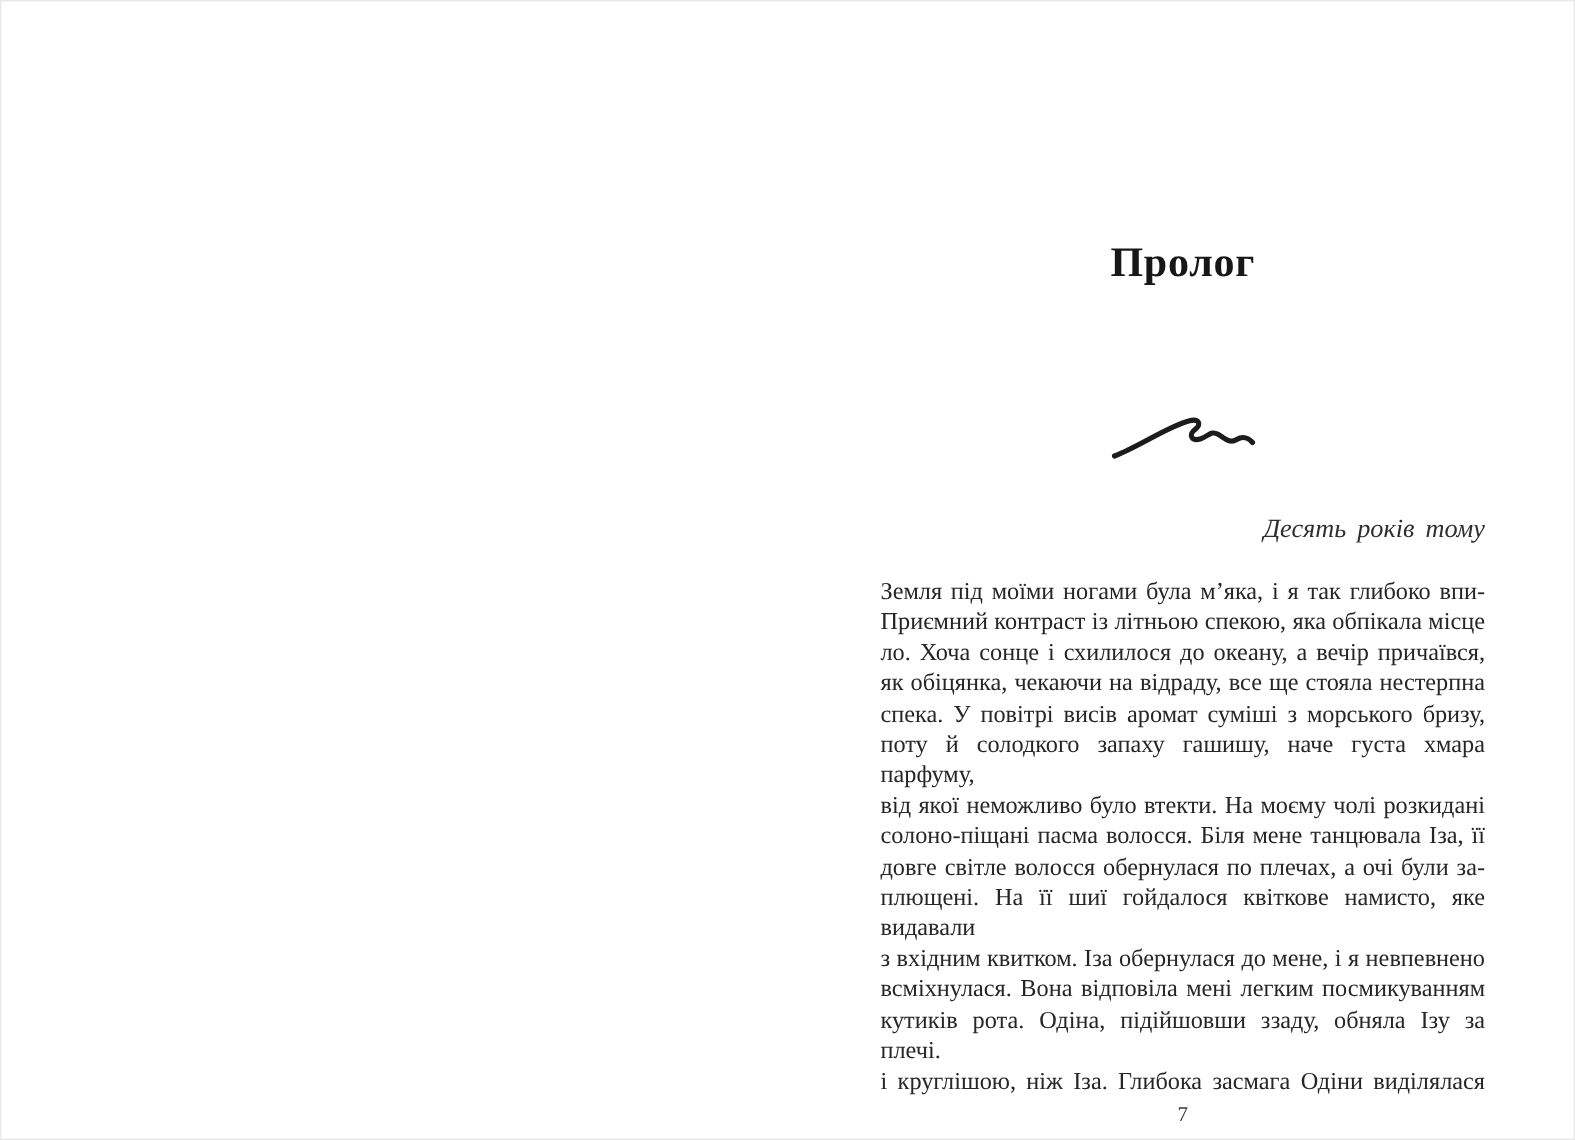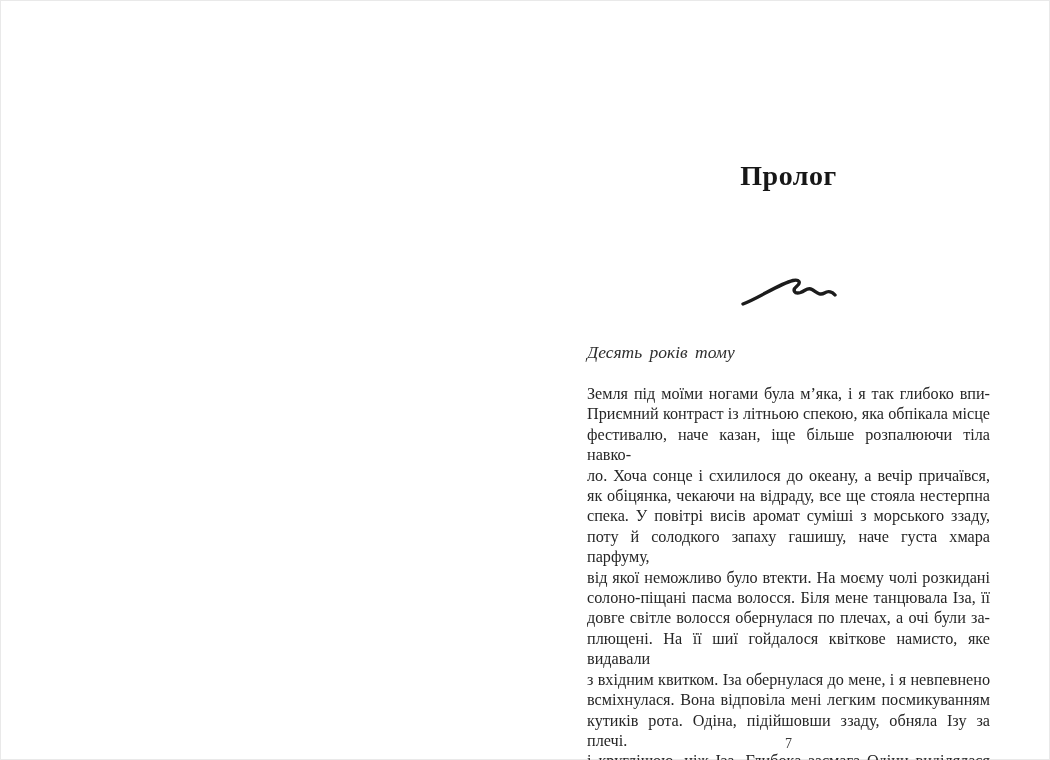--- a/index.html
+++ b/index.html
@@ -35,21 +35,21 @@
   }
   .ornament {
     position: absolute;
     left: 0; top: 228px; width: 403px;
     text-align: center;
   }
   .ornament svg { display: inline-block; }
   .chapter-subtitle {
     position: absolute;
     left: 0; top: 301px; width: 403px;
-    text-align: left;
+    text-align: right;
     font-style: italic;
     font-size: 17.5px;
     line-height: 1.2;
     color: #2e2e2e;
     word-spacing: 3px;
   }
   .body-text {
     position: absolute;
     left: 0; top: 343px; width: 403px;
     font-size: 16.2px;
@@ -87,24 +87,23 @@
                C 77.5 23, 80.5 27, 85.5 24
                C 89.5 21.5, 93.5 23, 96 26" stroke="#1c1c1c" stroke-width="3.4" stroke-linecap="round" stroke-linejoin="round"></path>
     </svg>
   </div>
 
   <div class="chapter-subtitle">Десять років тому</div>
 
   <div class="body-text">
     <div class="body-line">Земля під моїми ногами була м’яка, і я так глибоко впи-</div>
       <div class="body-line">Приємний контраст із літньою спекою, яка обпікала місце</div>
-      <div class="body-line">фестивалю, наче казан, іще більше розпалюючи тіла навко-</div>
       <div class="body-line">ло. Хоча сонце і схилилося до океану, а вечір причаївся,</div>
       <div class="body-line">як обіцянка, чекаючи на відраду, все ще стояла нестерпна</div>
-      <div class="body-line">спека. У повітрі висів аромат суміші з морського ззаду,</div>
+      <div class="body-line">спека. У повітрі висів аромат суміші з морського бризу,</div>
       <div class="body-line">поту й солодкого запаху гашишу, наче густа хмара парфуму,</div>
       <div class="body-line">від якої неможливо було втекти. На моєму чолі розкидані</div>
       <div class="body-line">солоно-піщані пасма волосся. Біля мене танцювала Іза, її</div>
       <div class="body-line">довге світле волосся обернулася по плечах, а очі були за-</div>
       <div class="body-line">плющені. На її шиї гойдалося квіткове намисто, яке видавали</div>
       <div class="body-line">з вхідним квитком. Іза обернулася до мене, і я невпевнено</div>
       <div class="body-line">всміхнулася. Вона відповіла мені легким посмикуванням</div>
       <div class="body-line">кутиків рота. Одіна, підійшовши ззаду, обняла Ізу за плечі.</div>
       <div class="body-line">і круглішою, ніж Іза. Глибока засмага Одіни виділялася</div>
   </div>

